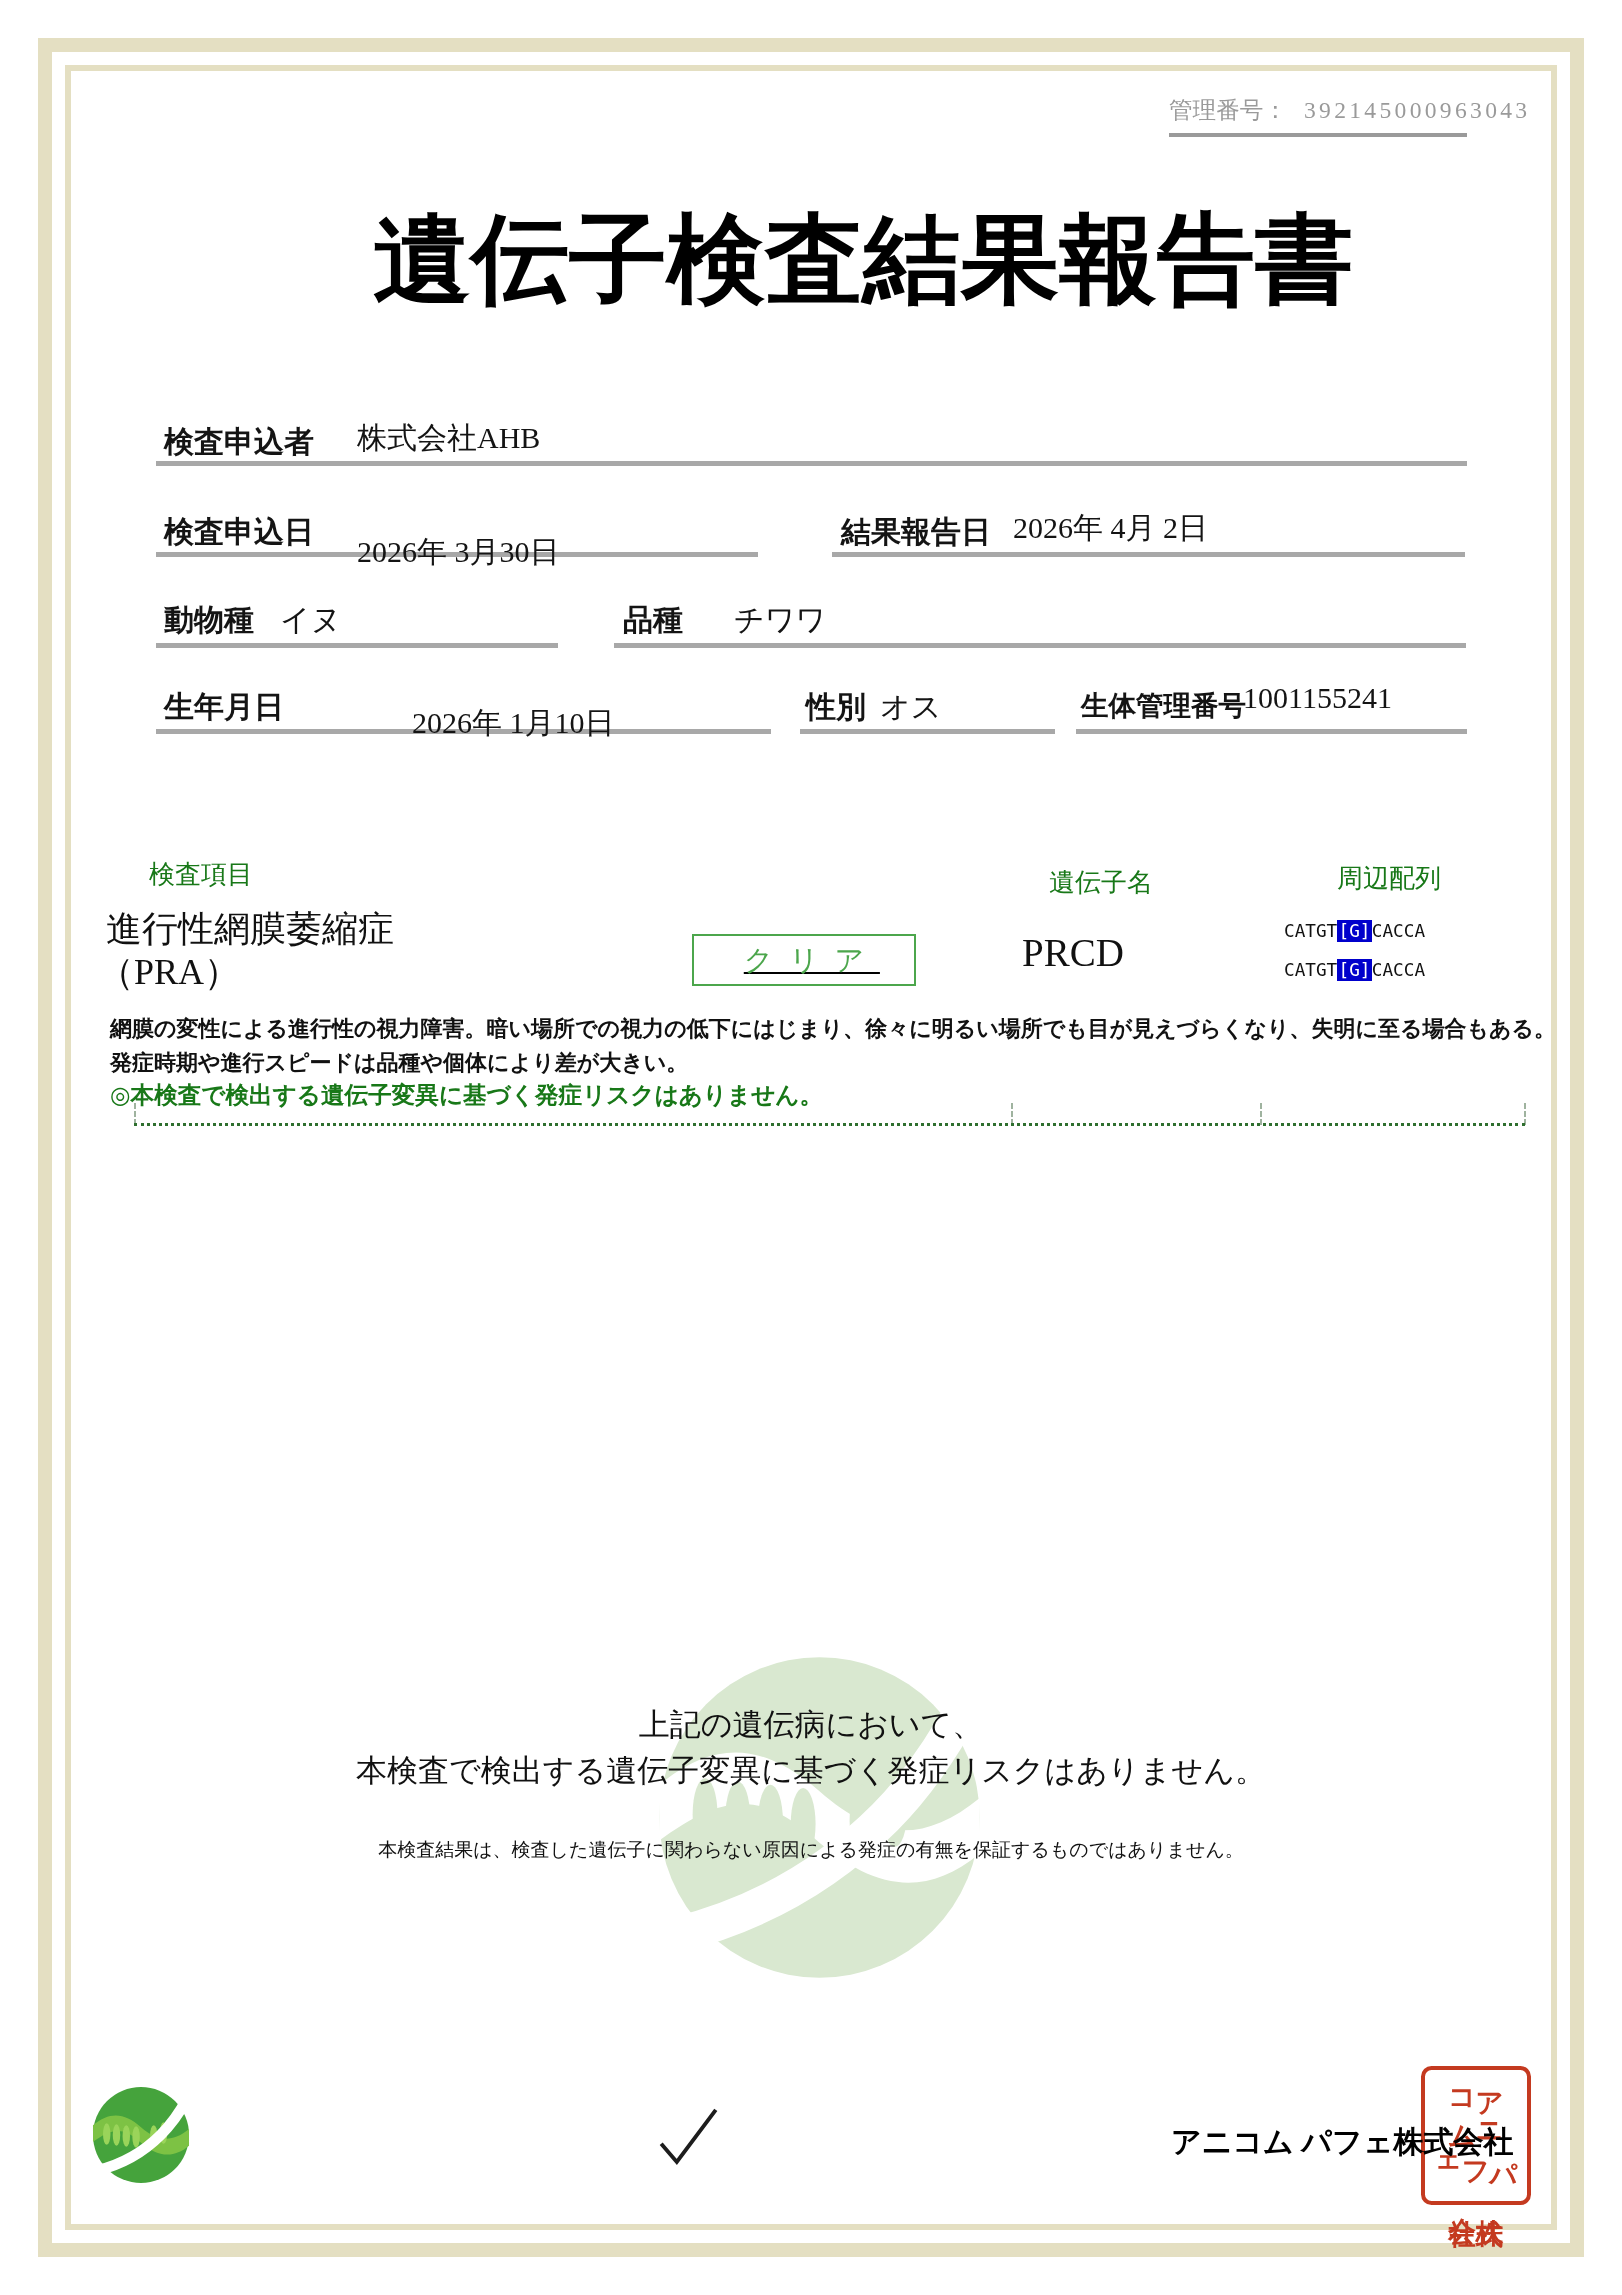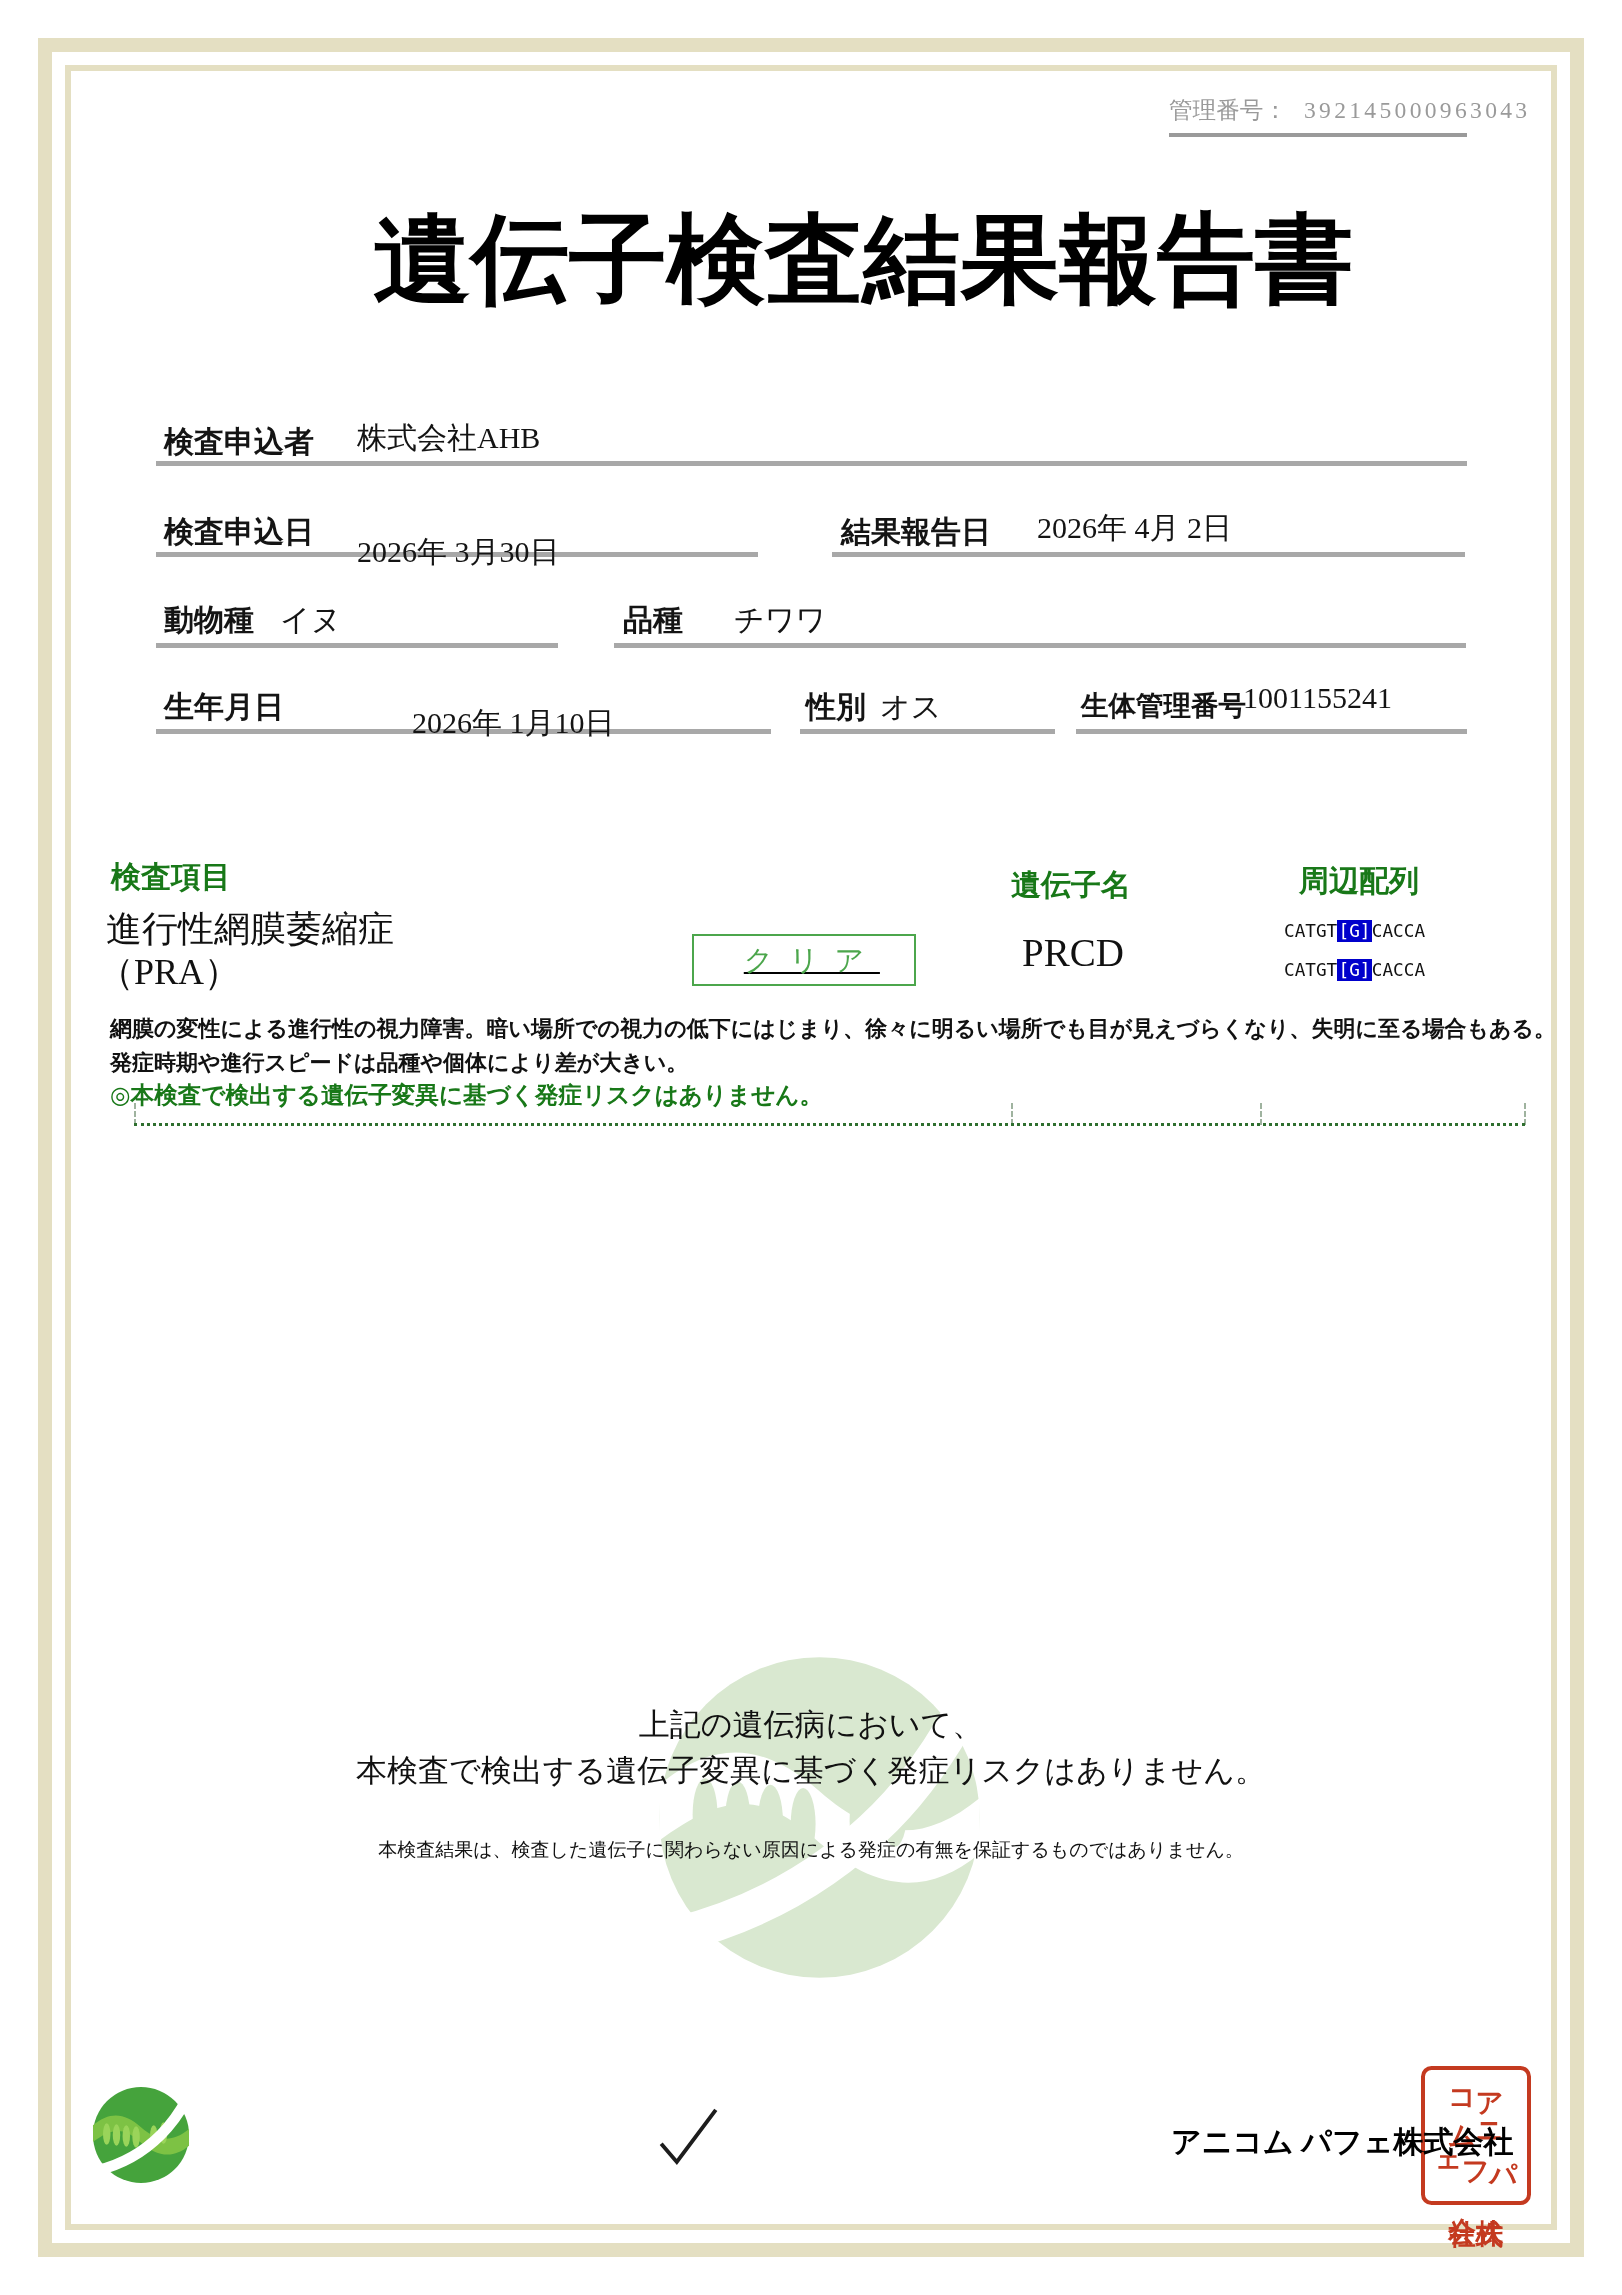--- a/index.html
+++ b/index.html
@@ -7,21 +7,21 @@
     position:relative;width:1622px;height:2295px;background:#ffffff;
     font-family:"Liberation Serif","DejaVu Serif",serif;overflow:hidden;
   }
   .abs{position:absolute;}
   
   .frame-outer{position:absolute;left:38px;top:38px;right:38px;bottom:38px;border:14.4px solid #e4dfc2;pointer-events:none;}
   .frame-inner{position:absolute;left:65px;top:65px;right:65px;bottom:65px;border:6.5px solid #e4dfc2;pointer-events:none;}
   .uline{position:absolute;height:5.2px;background:#a8a8a8;}
   .lbl{font-size:30px;font-weight:700;color:#141414;white-space:nowrap;line-height:1;}
   .val{font-size:30px;font-weight:400;color:#141414;white-space:nowrap;line-height:1;}
-  .green-h{font-size:30px;font-weight:700;color:#187818;white-space:nowrap;line-height:1;}
+  .green-h{font-size:26px;font-weight:400;color:#187818;white-space:nowrap;line-height:1;margin-left:38px;}
   .control-line{font-size:23.6px;color:#9a9a9a;white-space:nowrap;line-height:1;}
   .control-line .num{letter-spacing:3.3px;margin-left:17px;}
   .doc-title{font-size:98px;font-weight:700;color:#000;white-space:nowrap;line-height:1;letter-spacing:0px;}
   .disease{font-size:36px;font-weight:400;color:#111;white-space:nowrap;line-height:1;}
   .result-box{
     position:absolute;left:692px;top:934px;width:224px;height:52px;
     border:2.6px solid #4ca64c;box-sizing:border-box;display:flex;align-items:center;justify-content:center;text-decoration:underline;
   }
   .result-box span{color:#4ca64c;font-size:29px;letter-spacing:15.7px;text-indent:15.7px;line-height:1;}
   .gene-name{font-size:39px;color:#111;white-space:nowrap;line-height:1;}
@@ -74,21 +74,21 @@
   <div class="abs doc-title fg" style="left:373px;top:211px;">遺伝子検査結果報告書</div>
 
   <div class="abs lbl fg" style="left:164px;top:427px;">検査申込者</div>
   <div class="abs val fg" style="left:357px;top:423px;">株式会社AHB</div>
   <div class="uline" style="left:156px;top:461px;width:1311px;"></div>
 
   <div class="abs lbl fg" style="left:164px;top:517px;">検査申込日</div>
   <div class="abs val fg" style="left:357px;top:513px;margin-top:24px;">2026年 3月30日</div>
   <div class="uline" style="left:156px;top:552px;width:602px;"></div>
   <div class="abs lbl fg" style="left:841px;top:517px;text-align:center;">結果報告日</div>
-  <div class="abs val fg" style="left:1013px;top:513px;margin-left:24px;">2026年 4月 2日</div>
+  <div class="abs val fg" style="left:1013px;top:513px;">2026年 4月 2日</div>
   <div class="uline" style="left:832px;top:552px;width:633px;"></div>
 
   <div class="abs lbl fg" style="left:164px;top:605px;">動物種</div>
   <div class="abs val fg" style="left:280px;top:605px;">イヌ</div>
   <div class="uline" style="left:156px;top:643px;width:402px;"></div>
   <div class="abs lbl fg" style="left:623px;top:605px;">品種</div>
   <div class="abs val fg" style="left:734px;top:605px;">チワワ</div>
   <div class="uline" style="left:614px;top:643px;width:852px;"></div>
 
   <div class="abs lbl fg" style="left:164px;top:692px;">生年月日</div>

